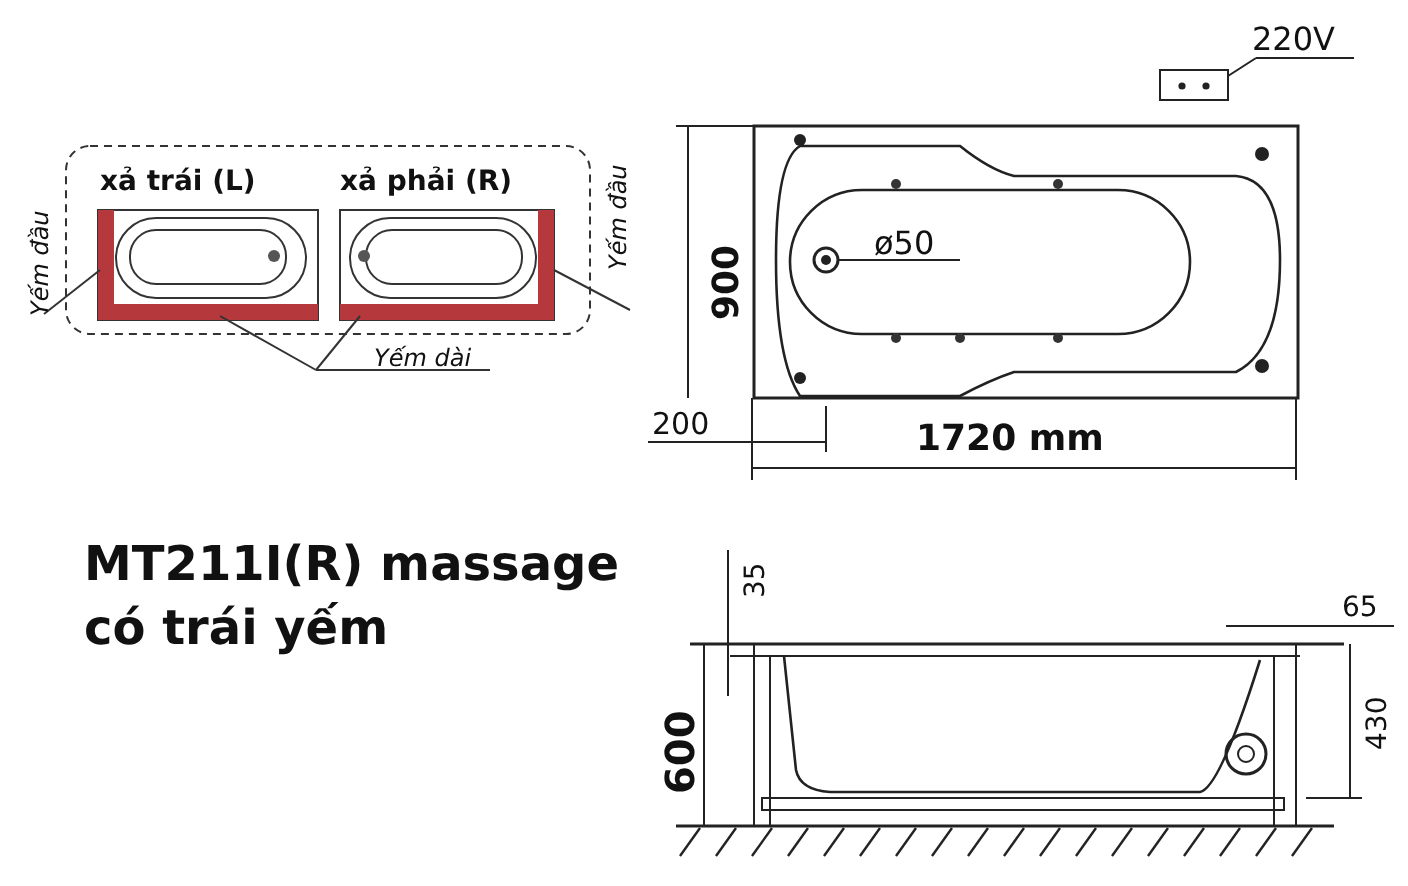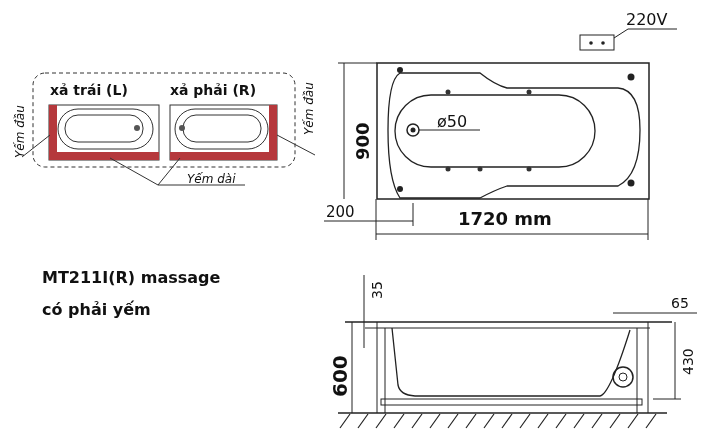--- a/index.html
+++ b/index.html
@@ -1,19 +1,19 @@
 <!DOCTYPE html>
 <html><head>
 <meta charset="utf-8">
 <style>
   html,body{margin:0;padding:0;background:#fff;}
   body{width:704px;height:443px;position:relative;overflow:hidden;font-family:"Liberation Sans",sans-serif;}
   svg{position:absolute;left:0;top:0;}
   .t{font-family:"DejaVu Sans",sans-serif;fill:#111;}
-  .title{position:absolute;left:42px;font-weight:bold;font-size:16px;color:#111;font-family:"DejaVu Sans",sans-serif;}
+  .title{position:absolute;left:42px;font-weight:bold;font-size:24px;color:#111;font-family:"DejaVu Sans",sans-serif;}
 </style>
 </head>
 <body>
 
 <svg width="704" height="443" viewBox="0 0 704 443">
 
   <g>
     <rect x="33" y="73" width="262" height="94" rx="12" fill="none" stroke="#333" stroke-dasharray="4,3"></rect>
 
     <g>
@@ -124,13 +124,13 @@
   <text class="t" x="458" y="225" font-size="18" font-weight="bold">1720 mm</text>
   <text class="t" x="437" y="127" font-size="16">ø50</text>
 
   <text class="t" x="0" y="0" font-size="20" font-weight="bold" transform="translate(347,397) rotate(-90)">600</text>
   <text class="t" x="0" y="0" font-size="14" transform="translate(382,299) rotate(-90)">35</text>
   <text class="t" x="671" y="308" font-size="14">65</text>
   <text class="t" x="0" y="0" font-size="14" transform="translate(693,375) rotate(-90)">430</text>
 </svg>
 
 <div class="title" style="top:268px;">MT211I(R) massage</div>
-<div class="title" style="top:300px;">có phải yếm</div>
+<div class="title" style="top:300px;">có trái yếm</div>
 
 </body></html>

